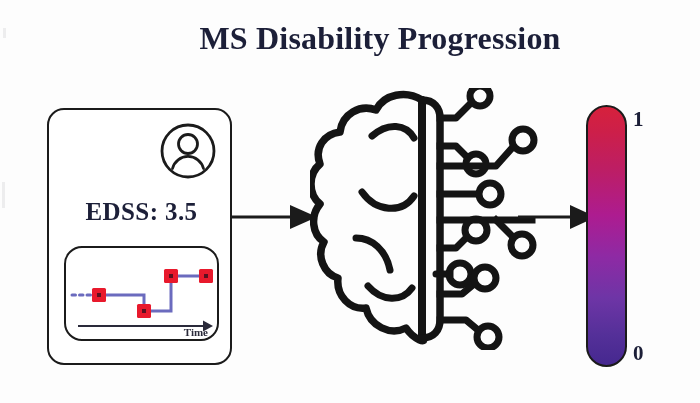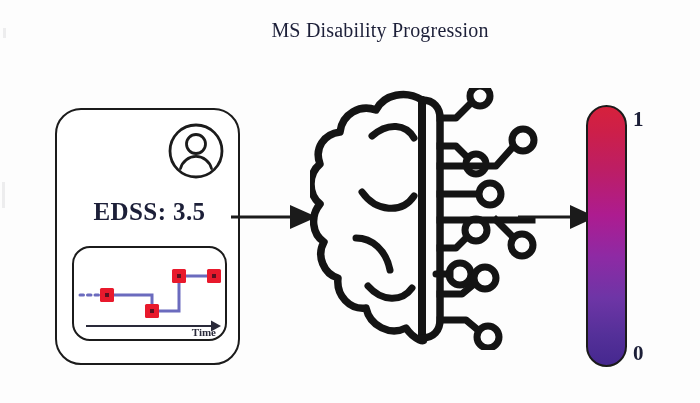--- a/index.html
+++ b/index.html
@@ -26,36 +26,36 @@
 
   
   .title-block {
     position: absolute;
     left: 150px;
     top: 18px;
     width: 460px;
     text-align: center;
     color: #1c1f38;
     font-family: "Liberation Serif", "DejaVu Serif", serif;
-    font-weight: 400;
-    font-size: 20px;
+    font-weight: 700;
+    font-size: 32px;
     line-height: 1.26;
     letter-spacing: 0.2px;
   }
   .title-line { display: block; white-space: nowrap; }
 
   
   .patient-card {
     position: absolute;
-    left: 55px;
+    left: 47px;
     top: 108px;
     width: 185px;
     height: 257px;
     border: 2.6px solid #1b1b1b;
-    border-radius: 26px;
+    border-radius: 17px;
     background: #ffffff;
     box-sizing: border-box;
   }
 
   .avatar {
     position: absolute;
     right: 13px;
     top: 12px;
     width: 58px;
     height: 58px;

